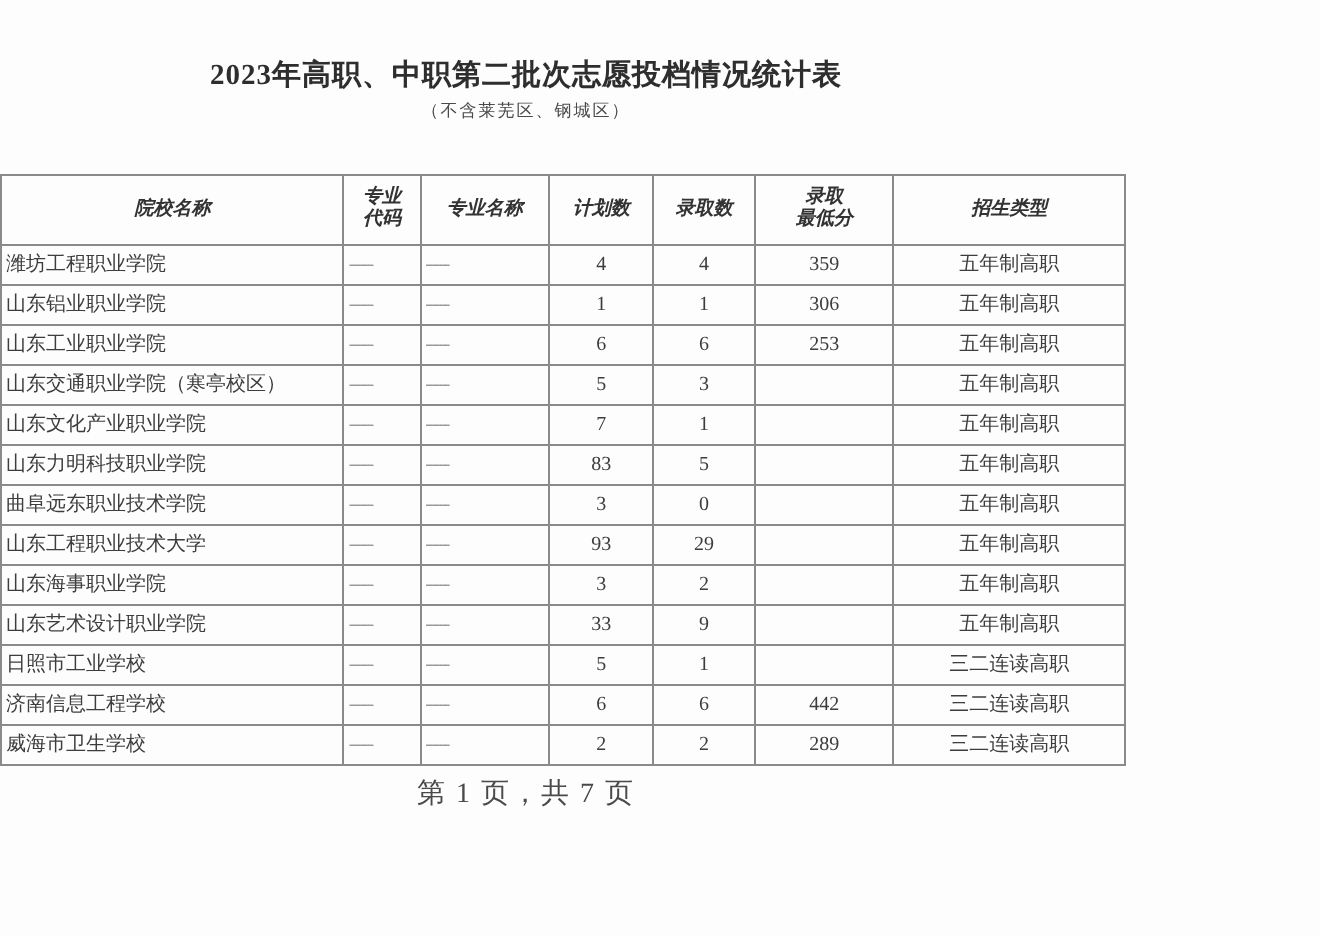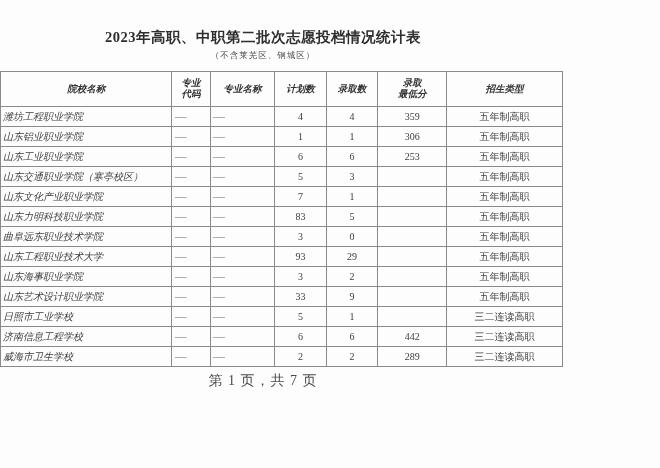--- a/index.html
+++ b/index.html
@@ -26,21 +26,21 @@
     text-align:center;
     font-size:8.5px;
     margin-top:3px;
     color:#4a4a4a;
     letter-spacing:1px;
   }
   table.stats{
     border-collapse:collapse;
     table-layout:fixed;
     width:563px;
-    margin:9px auto 0 auto;
+    margin:25px auto 0 auto;
     border:1.5px solid #6f6f6f;
   }
   table.stats th, table.stats td{
     border:1px solid #8a8a8a;
     font-size:10px;
     padding:0 2px;
     overflow:hidden;
     white-space:nowrap;
   }
   table.stats th{
@@ -51,21 +51,21 @@
     height:30px;
     white-space:pre-line;
     line-height:1.15;
     color:#333;
     padding:2px 1px;
   }
   table.stats td{
     height:19px;
     line-height:19px;
   }
-  td.al{ text-align:left; padding-left:4px;font-style:italic;}
+  td.al{ text-align:left; padding-left:4px;}
   td.ac{ text-align:center;}
   td.dash{
     color:#9a9a9a;
     font-size:9px;
     letter-spacing:-1px;
     padding-left:3px;
   }
   .page-footer{
     text-align:center;
     font-size:14px;

